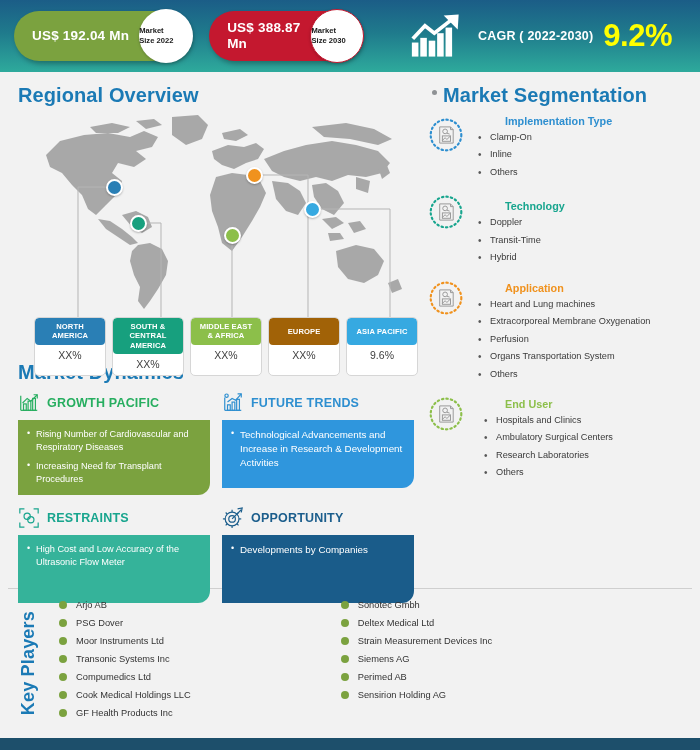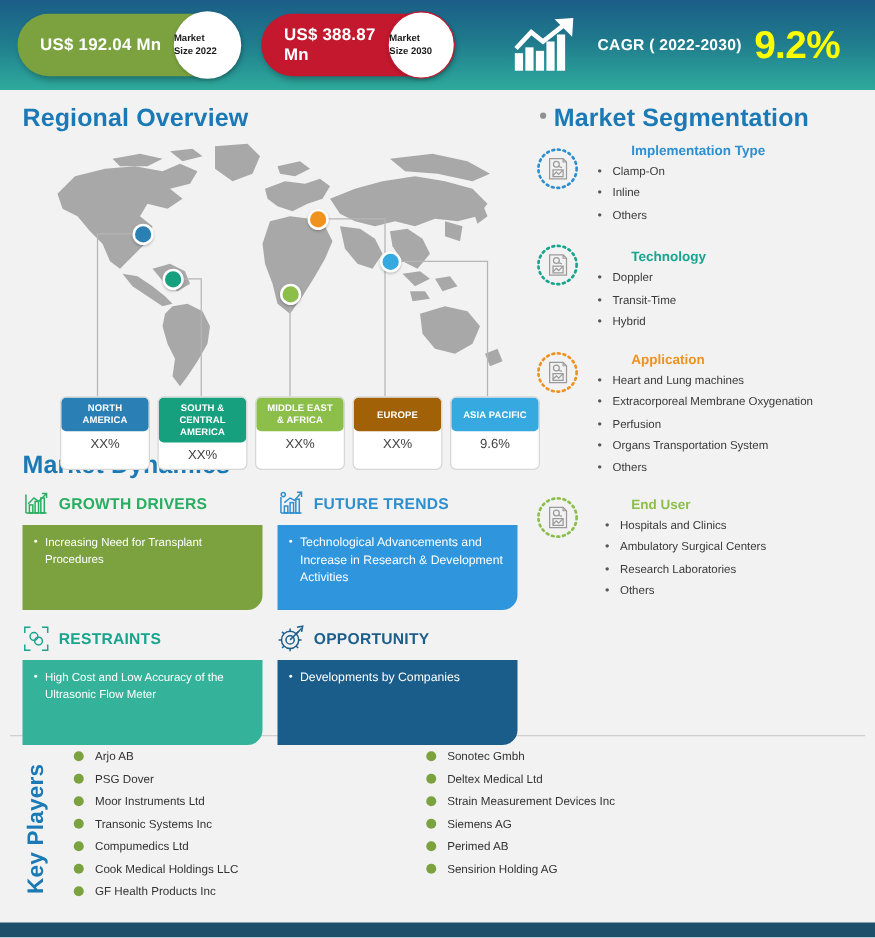--- a/index.html
+++ b/index.html
@@ -101,21 +101,21 @@
   .marker {
     position: absolute;
     width: 17px; height: 17px;
     border-radius: 50%;
     border: 2px solid #ffffff;
     box-shadow: 0 1px 2px rgba(0,0,0,.25);
   }
   .connectors { position: absolute; left: 0; top: 0; pointer-events: none; }
 
   
-  .regions { position: absolute; left: 30px; top: 206px; display: flex; gap: 6px; }
+  .regions { position: absolute; left: 16px; top: 206px; display: flex; gap: 6px; }
   .region {
     width: 72px;
     border-radius: 5px;
     background: #ffffff;
     border: 1px solid #d6d6d6;
     overflow: hidden;
     text-align: center;
   }
   .region-head {
     color: #fff;
@@ -347,24 +347,25 @@
               <g stroke="#27ae60" stroke-width="1.3" fill="none">
                 <path d="M3 20 L21 20"></path>
                   <path d="M3 20 L3 4"></path>
                 <rect x="6" y="13" width="3" height="7"></rect>
                 <rect x="11" y="10" width="3" height="10"></rect>
                 <rect x="16" y="7" width="3" height="13"></rect>
                 <path d="M5 12 L10 7 L14 10 L21 3"></path>
                 <path d="M17 3 L21 3 L21 7"></path>
               </g>
             </svg>
-            <span class="dyn-head-label" style="color:#27ae60">GROWTH DRIVERS</span>
+            <span class="dyn-head-label" style="color:#27ae60">GROWTH PACIFIC</span>
           </div>
           <div class="dyn-card" style="background:#7ba23f">
             <ul>
+              <li>Rising Number of Cardiovascular and Respiratory Diseases</li>
               <li>Increasing Need for Transplant Procedures</li>
             </ul>
           </div>
         </div>
 
         <div class="dyn-cell">
           <div class="dyn-head">
             <svg width="22" height="22" viewBox="0 0 24 24">
               <g stroke="#2e8fd0" stroke-width="1.3" fill="none">
                 <path d="M3 20 L21 20"></path>

